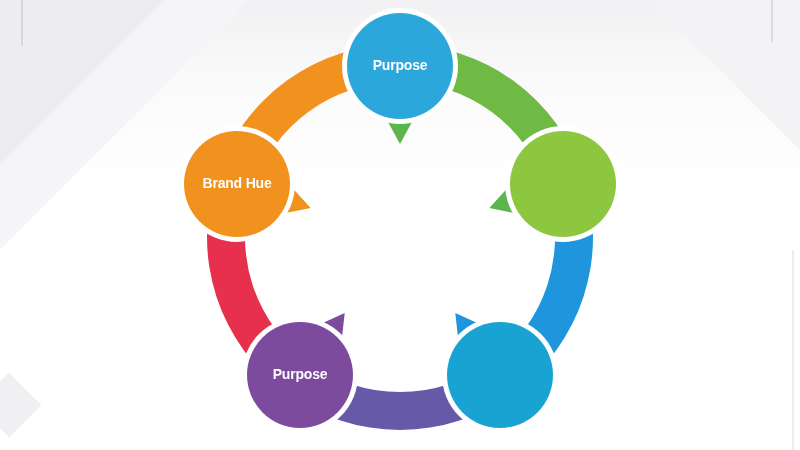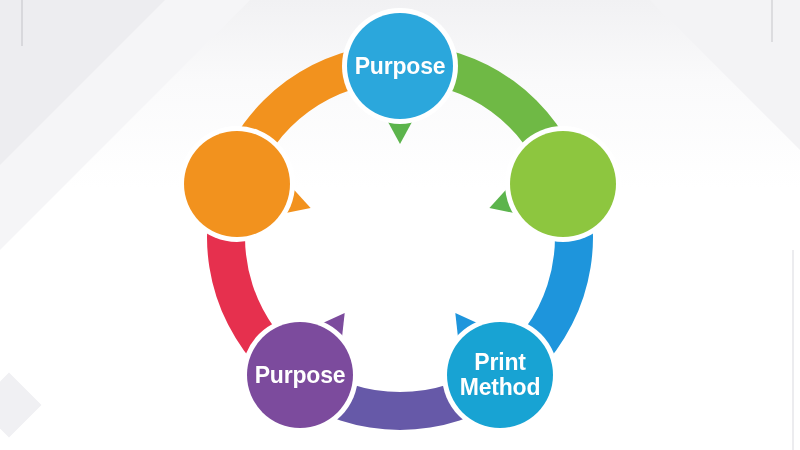--- a/index.html
+++ b/index.html
@@ -22,21 +22,21 @@
                   background: #f3f3f5; clip-path: polygon(0 0, 100% 0, 100% 100%); }
   .tick-left    { left: 21px; top: 0; width: 2px; height: 46px; background: #d8d8dc; }
   .tick-right   { left: 771px; top: 0; width: 2px; height: 42px; background: #dcdcdf; }
   .edge-right   { left: 792px; top: 250px; width: 2px; height: 200px; background: #ececef; }
   .diamond-bl   { left: -14px; top: 382px; width: 46px; height: 46px;
                   background: #f0f0f3; transform: rotate(45deg); }
   
   .diagram-svg { position: absolute; left: 0; top: 0; width: 800px; height: 450px; }
   .node-label {
     position: absolute; display: flex; align-items: center; justify-content: center;
-    color: #ffffff; font-weight: bold; font-size: 23px; letter-spacing: -0.2px;
+    color: #ffffff; font-weight: bold; font-size: 14px; letter-spacing: -0.2px;
     line-height: 1.08; text-align: center;
     text-shadow: 0 0 1px rgba(0,0,0,0.08);
   }
 </style>
 </head>
 <body>
 
 <div class="stage">
 
   <div class="deco fold-tl-big"></div>
@@ -68,16 +68,16 @@
     <circle cx="237" cy="184" r="58" fill="#ffffff"></circle>
 
     <circle cx="400" cy="66" r="53" fill="#2BA7DC"></circle>
     <circle cx="563" cy="184" r="53" fill="#8DC63F"></circle>
     <circle cx="500" cy="375" r="53" fill="#18A3D3"></circle>
     <circle cx="300" cy="375" r="53" fill="#7C4B9D"></circle>
     <circle cx="237" cy="184" r="53" fill="#F2921E"></circle>
   </svg>
 
   <div class="node-label" style="left:330px; top:36px;  width:140px; height:60px;">Purpose</div>
-  <div class="node-label" style="left:452px; top:342px; width:96px;  height:66px;">Print Method</div>
   <div class="node-label" style="left:230px; top:345px; width:140px; height:60px;">Purpose</div>
+  <div class="node-label" style="left:167px; top:154px; width:140px; height:60px;">Brand Hue</div>
 
 </div>
 
 </body></html>

